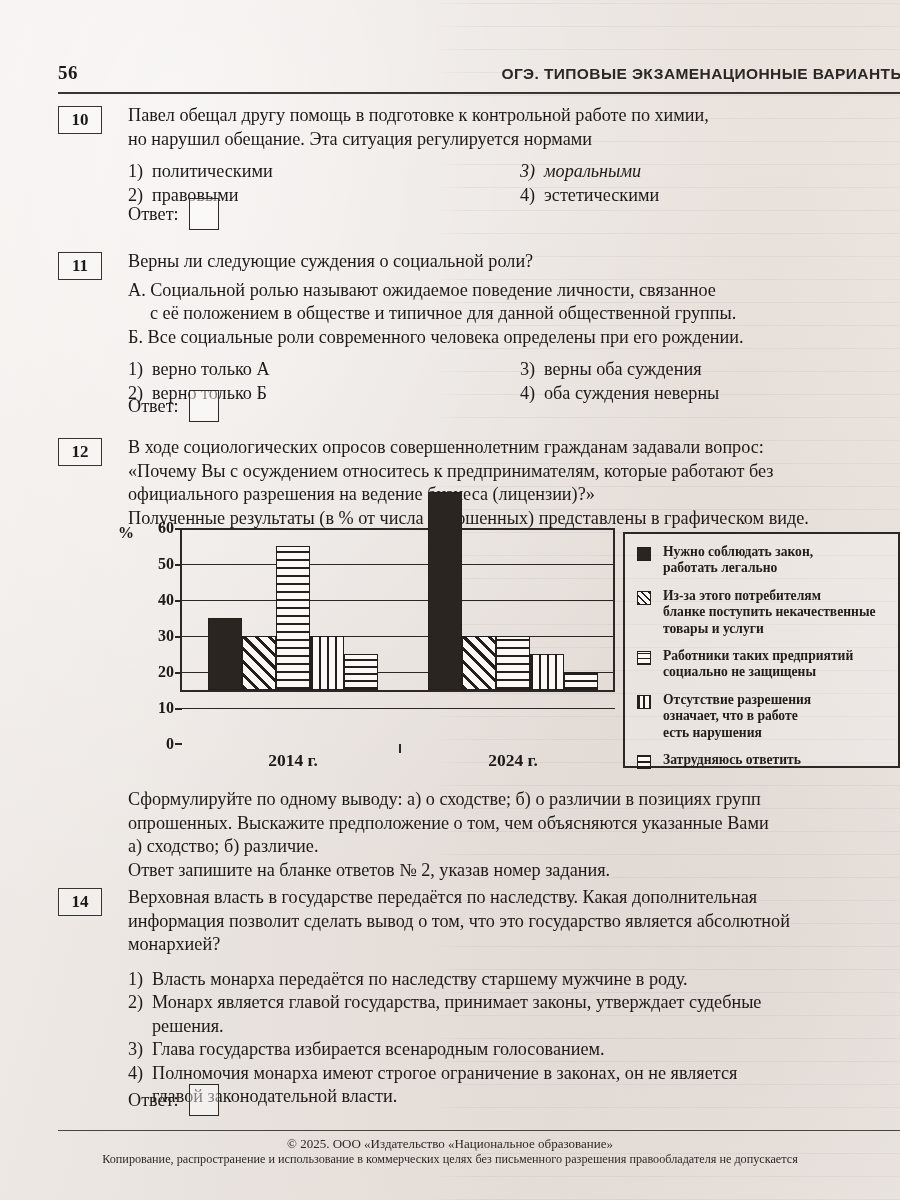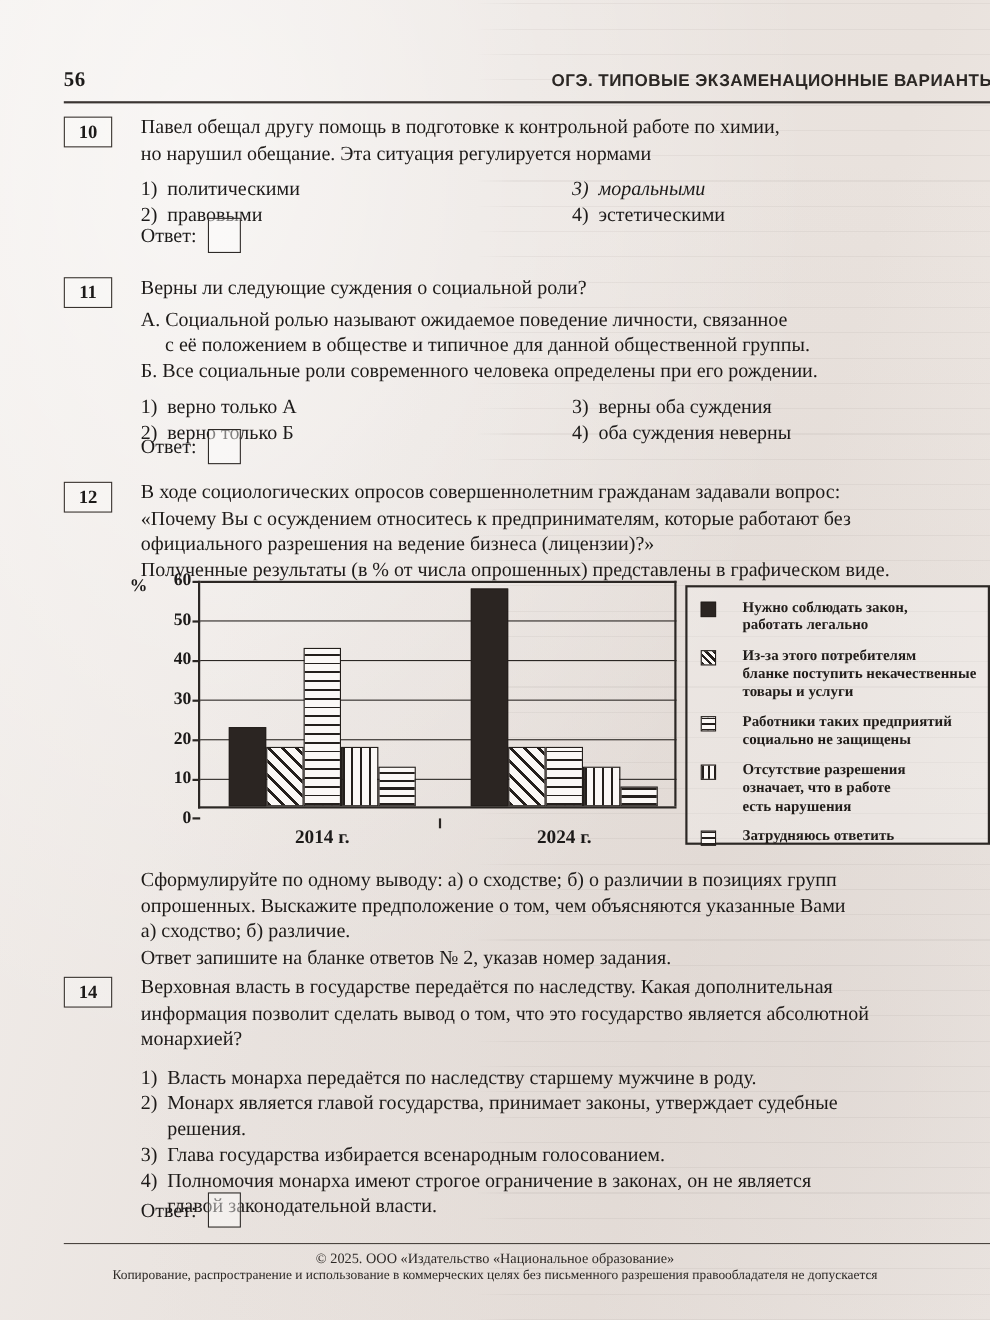--- a/index.html
+++ b/index.html
@@ -84,21 +84,21 @@
   .chart-wrap{position:absolute;left:118px;top:528px;width:782px;height:250px;}
   .ylab-pct{
     position:absolute;left:0;top:-4px;font-size:16px;font-weight:700;letter-spacing:-.5px;
   }
   .yticks{position:absolute;left:22px;top:0;width:40px;height:216px;}
   .ytick{
     position:absolute;right:6px;transform:translateY(-50%);
     font-size:16px;font-weight:700;
   }
   .plot{
-    position:absolute;left:62px;top:0;width:435px;height:207px;
+    position:absolute;left:62px;top:0;width:435px;height:164px;
     border-left:2.2px solid #2b2724;
     border-bottom:2.2px solid #2b2724;
     box-sizing:border-box;
   }
   .plot-frame{
     position:absolute;left:0;top:0;right:0;bottom:0;
     border-top:2px solid #2b2724;border-right:2px solid #2b2724;
     pointer-events:none;
   }
   .grid-line{
@@ -140,21 +140,21 @@
   }
 
   
   .legend{
     position:absolute;left:505px;top:4px;width:277px;height:236px;
     border:2px solid #2b2724;
     background:rgba(255,255,255,.25);
     box-sizing:border-box;
     padding:10px 8px 6px 12px;
   }
-  .lg-item{display:flex;gap:24px;margin-bottom:11px;}
+  .lg-item{display:flex;gap:12px;margin-bottom:11px;}
   .sw{
     flex:0 0 auto;width:14px;height:14px;margin-top:3px;
     border:1.4px solid #241f1c;box-sizing:border-box;
   }
   .sw.f-diag{background:repeating-linear-gradient(45deg,#241f1c 0px,#241f1c 2px,#fbf8f6 2px,#fbf8f6 5px);}
   .sw.f-grid{background:
       repeating-linear-gradient(0deg,#241f1c 0px,#241f1c 1.3px,#fbf8f6 1.3px,#fbf8f6 5px),
       repeating-linear-gradient(90deg,#241f1c 0px,#241f1c 1.3px,#fbf8f6 1.3px,#fbf8f6 5px);}
   .sw.f-vert{background:repeating-linear-gradient(90deg,#241f1c 0px,#241f1c 2px,#fbf8f6 2px,#fbf8f6 5.5px);}
   .sw.f-horz{background:repeating-linear-gradient(0deg,#241f1c 0px,#241f1c 2px,#fbf8f6 2px,#fbf8f6 5.5px);}

